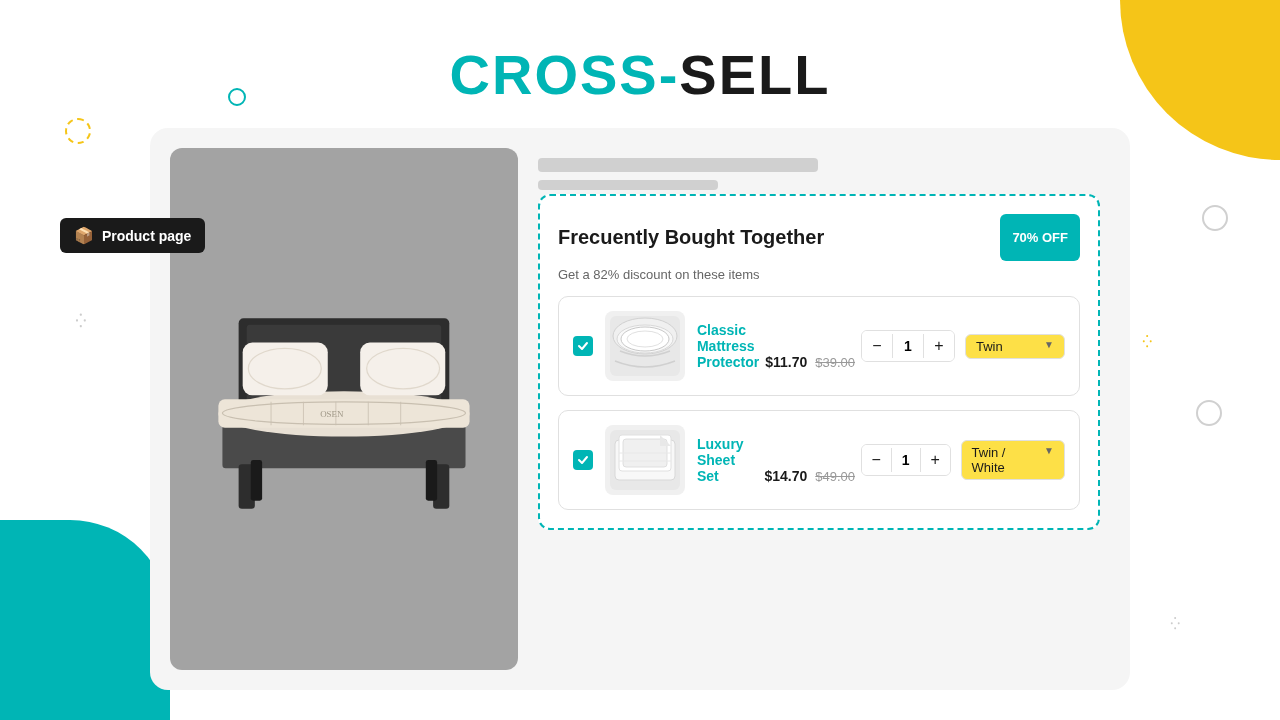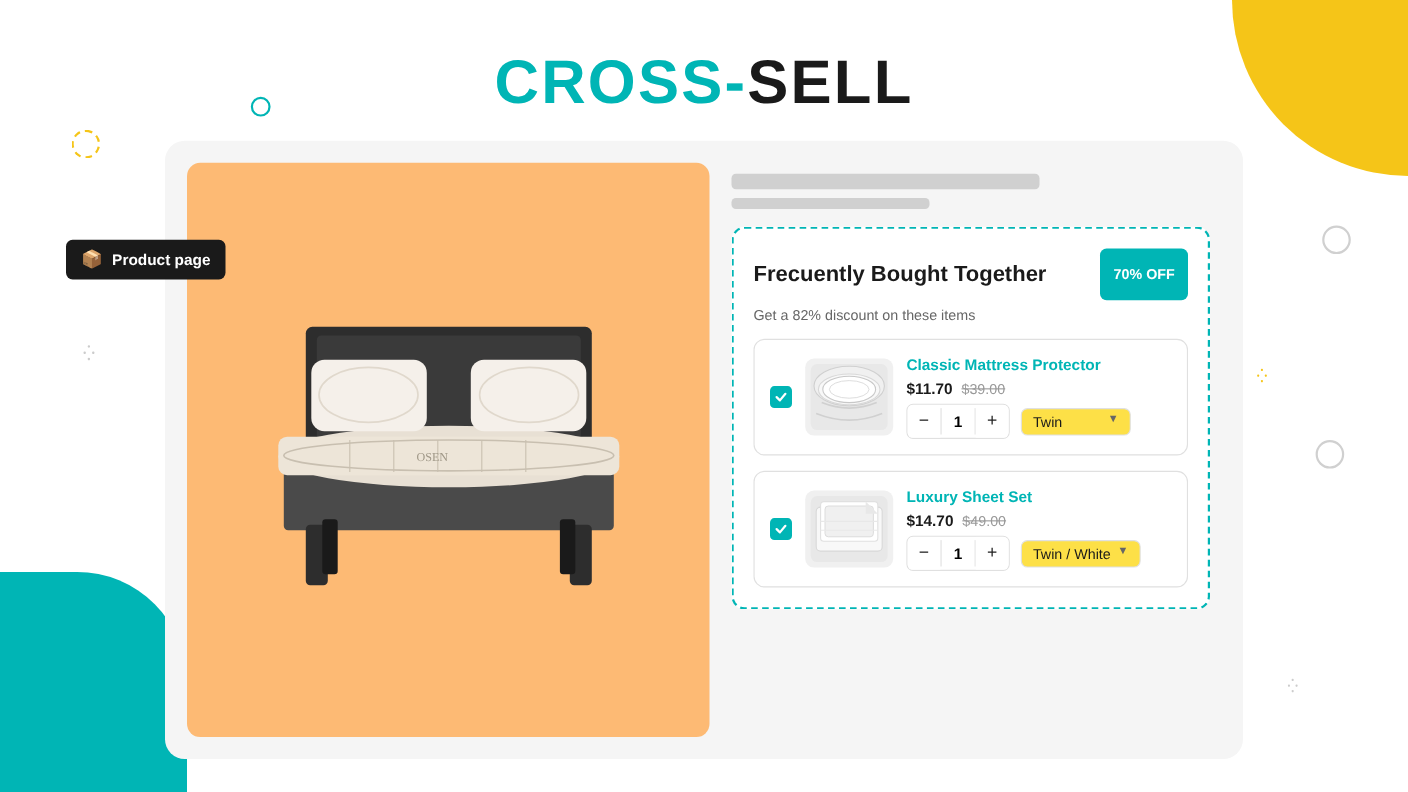--- a/index.html
+++ b/index.html
@@ -160,21 +160,21 @@
       z-index: 10;
     }
 
     .box-icon {
       font-size: 16px;
     }
 
     
     .left-panel {
       flex: 1;
-      background: #fdba74;
+      background: #a3a3a3;
       border-radius: 12px;
       display: flex;
       align-items: center;
       justify-content: center;
       padding: 20px;
       min-height: 0;
     }
 
     .bed-image-container {
       width: 100%;
@@ -186,21 +186,20 @@
       width: 100%;
       height: auto;
     }
 
     
     .right-panel {
       flex: 1;
       display: flex;
       flex-direction: column;
       padding: 10px 10px 10px 20px;
-      gap: 12px;
     }
 
     
     .placeholder-bars {
       display: flex;
       flex-direction: column;
       gap: 8px;
       margin-bottom: 4px;
     }
 
@@ -299,21 +298,21 @@
 
     
     .mattress-svg, .sheet-svg {
       width: 100%;
       height: 100%;
     }
 
     .product-details {
       flex: 1;
       display: flex;
-      flex-direction: column;
+      flex-direction: row;
       gap: 6px;
     }
 
     .product-name {
       font-size: 14px;
       font-weight: 700;
       color: #00B5B5;
     }
 
     .price-row {

